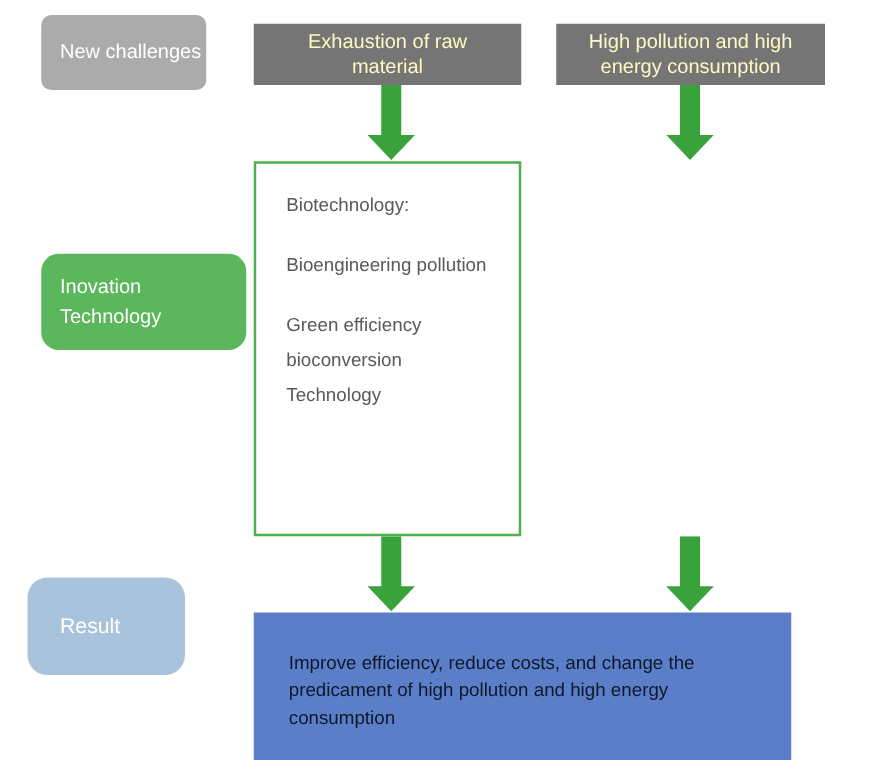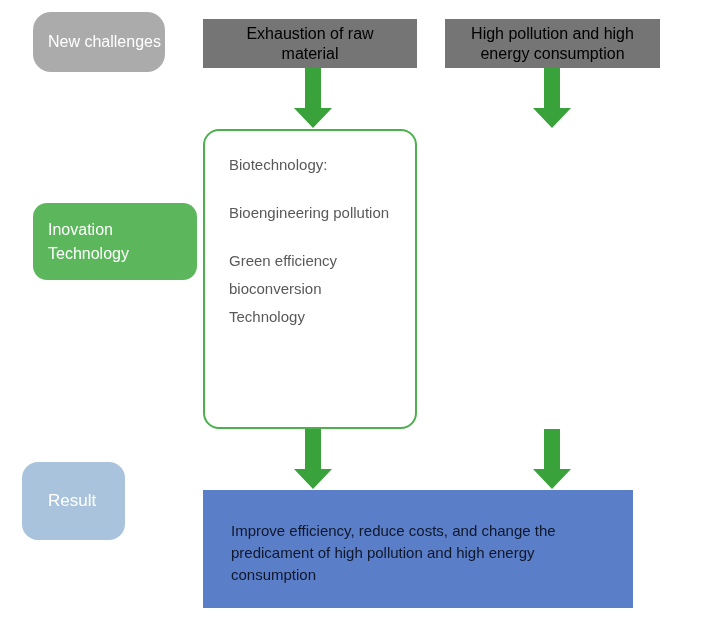--- a/index.html
+++ b/index.html
@@ -6,34 +6,34 @@
     --label-gray:#ABABAB; --header-gray:#757575; --arrow-green:#3AA23A;
     --border-green:#4CB04C; --tech-green:#5CB75C; --result-blue:#5B7EC9;
     --label-blue:#A9C3DD; --body-text:#595959;
   }
   *{box-sizing:border-box;margin:0;padding:0;}
   body{font-family:"Liberation Sans", sans-serif;background:#ffffff;}
   .canvas{position:relative;width:706px;height:622px;background:#ffffff;overflow:hidden;}
 
   .rail-label{position:absolute;color:#ffffff;font-size:16px;line-height:24px;
     display:flex;align-items:center;padding-left:15px;}
-  .rail-new{left:33px;top:12px;width:132px;height:60px;border-radius:18px;background:var(--label-gray);}
+  .rail-new{left:33px;top:12px;width:132px;height:60px;border-radius:8px;background:var(--label-gray);}
   .rail-tech{left:33px;top:203px;width:164px;height:77px;border-radius:14px;background:var(--tech-green);}
-  .rail-result{left:22px;top:462px;width:103px;height:78px;border-radius:16px;background:var(--label-blue);padding-left:26px;font-size:17px;}
+  .rail-result{left:22px;top:462px;width:126px;height:78px;border-radius:16px;background:var(--label-blue);padding-left:26px;font-size:17px;}
 
   .col-header{position:absolute;top:19px;height:49px;background:var(--header-gray);
-    color:#000000;font-size:16px;line-height:20px;display:flex;align-items:center;
+    color:#fef9c3;font-size:16px;line-height:20px;display:flex;align-items:center;
     justify-content:center;text-align:center;padding:4px 16px;}
   .col-header.c0{left:203px;width:214px;}
   .col-header.c1{left:445px;width:215px;}
 
   .tech-box{position:absolute;top:129px;height:300px;background:#ffffff;
     border:2px solid var(--border-green);padding:20px 24px;color:var(--body-text);
     font-size:15px;line-height:28px;}
-  .tech-box.c0{left:203px;width:214px;border-radius:16px;}
+  .tech-box.c0{left:203px;width:214px;}
   .tech-box.c1{left:445px;width:215px;}
   .tech-box p{margin:0 0 20px 0;}
 
   .arrow{position:absolute;width:38px;height:60px;color:var(--arrow-green);}
   .arrow svg{display:block;width:38px;height:60px;}
   .arrow.a1{left:294px;top:68px;}
   .arrow.a2{left:533px;top:68px;}
   .arrow.a3{left:294px;top:429px;}
   .arrow.a4{left:533px;top:429px;}
 

